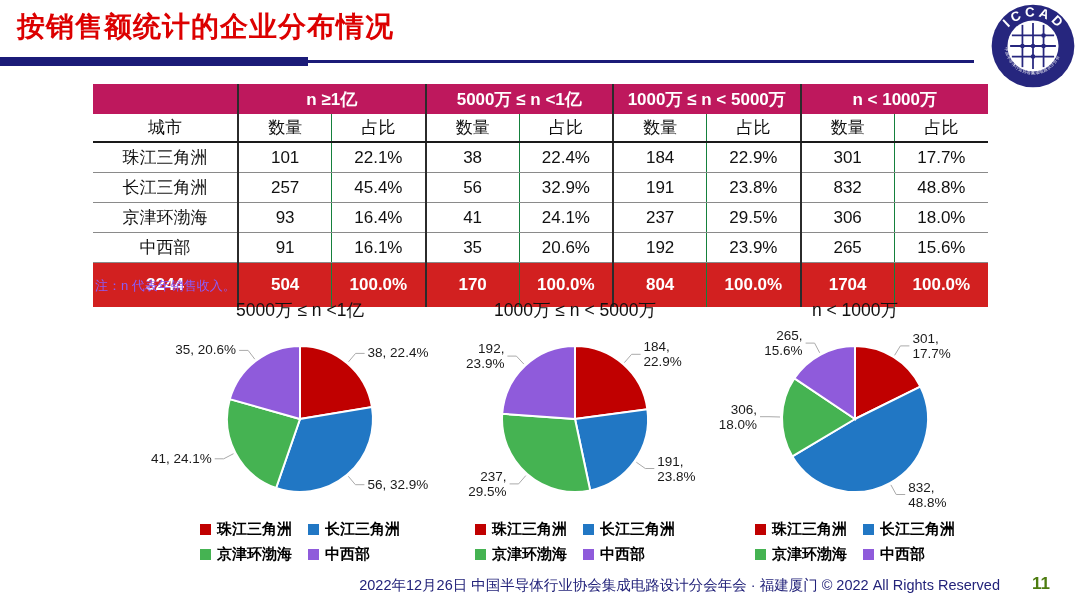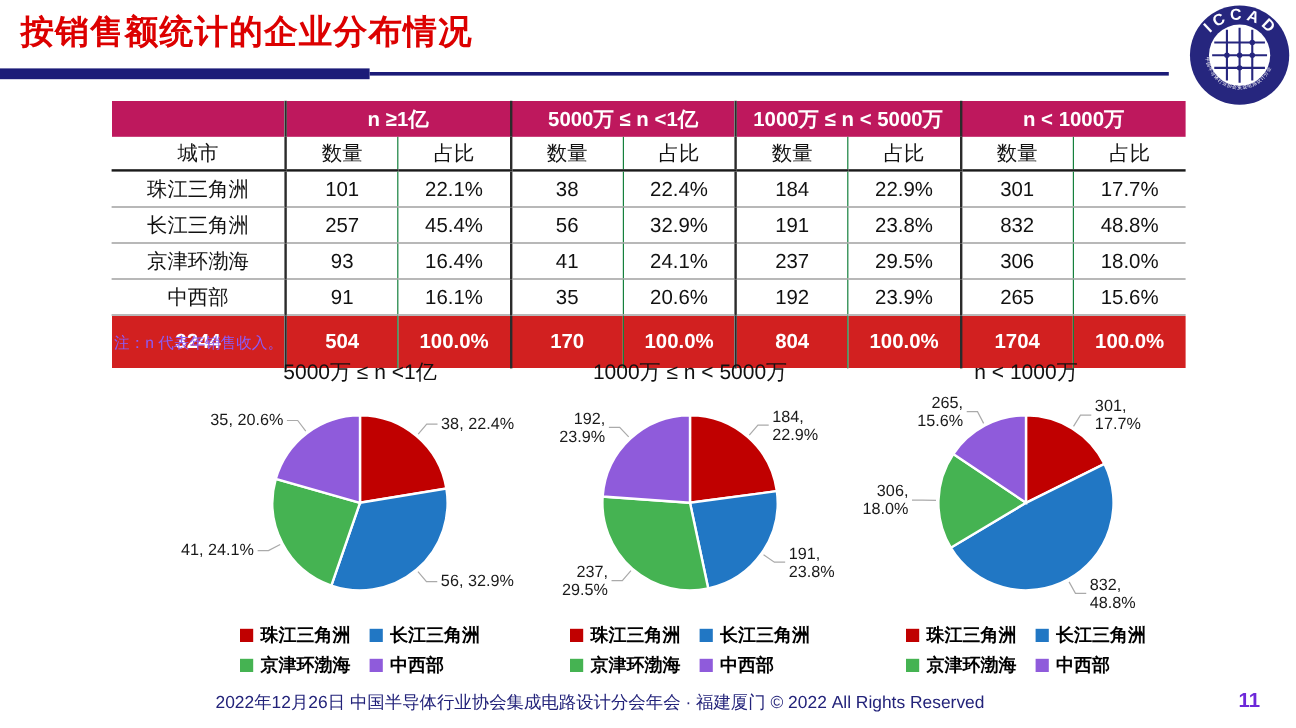--- a/index.html
+++ b/index.html
@@ -27,23 +27,23 @@
   .pie-block.p0{left:150px;} .pie-block.p1{left:425px;} .pie-block.p2{left:705px;}
   .pie-title{text-align:center;font-size:17.5px;color:#111;height:24px;line-height:24px;}
   .pie-svg{overflow:visible;display:block;}
   .pie-label{font-size:13.5px;fill:#1a1a1a;}
   .legend{display:grid;grid-template-columns:auto auto;justify-content:center;
           column-gap:16px;row-gap:6px;margin-top:6px;}
   .legend-item{display:flex;align-items:center;gap:6px;font-size:15px;font-weight:bold;
           color:#000;justify-self:start;white-space:nowrap;}
   .swatch{width:11px;height:11px;display:inline-block;flex:0 0 auto;}
 
-  .footer{position:absolute;left:0;width:1000px;top:576px;text-align:center;
+  .footer{position:absolute;left:0;width:1000px;top:576px;text-align:right;
           color:#23237A;font-size:14.5px;white-space:nowrap;}
-  .page-num{position:absolute;right:30px;top:574px;color:#6d28d9;font-weight:bold;font-size:17px;}
+  .page-num{position:absolute;right:30px;top:574px;color:#4d7c0f;font-weight:bold;font-size:17px;}
 </style>
 </head>
 <body>
 
 <div class="slide-title">按销售额统计的企业分布情况</div>
 <div class="rule-thick"></div>
 <div class="rule-thin"></div>
 
 <svg class="logo" viewBox="0 0 100 100">
   <circle cx="50" cy="50" r="47" fill="#26267E"></circle>

